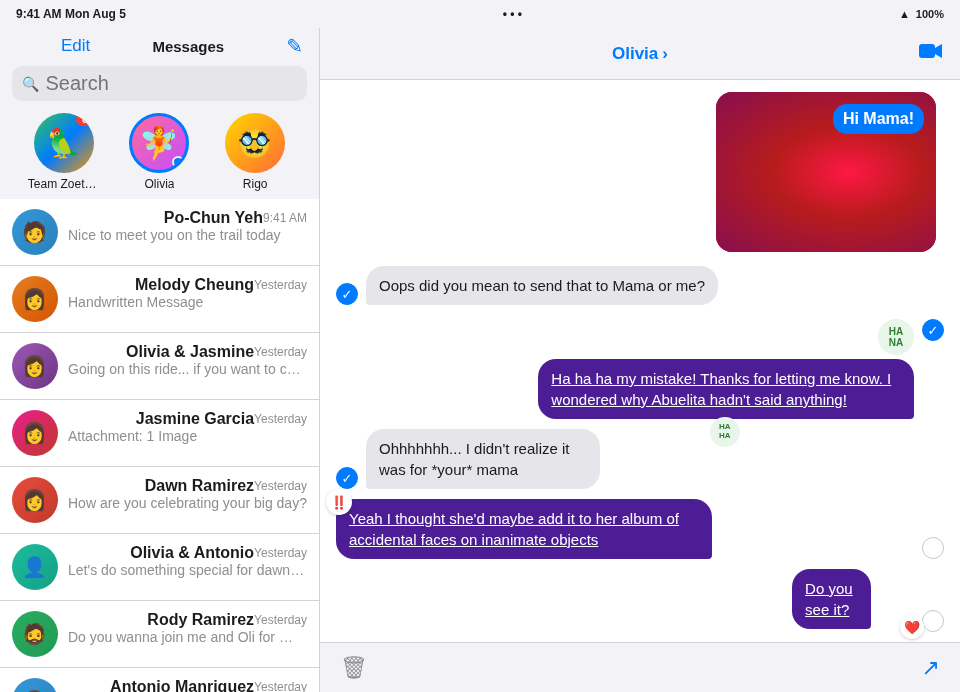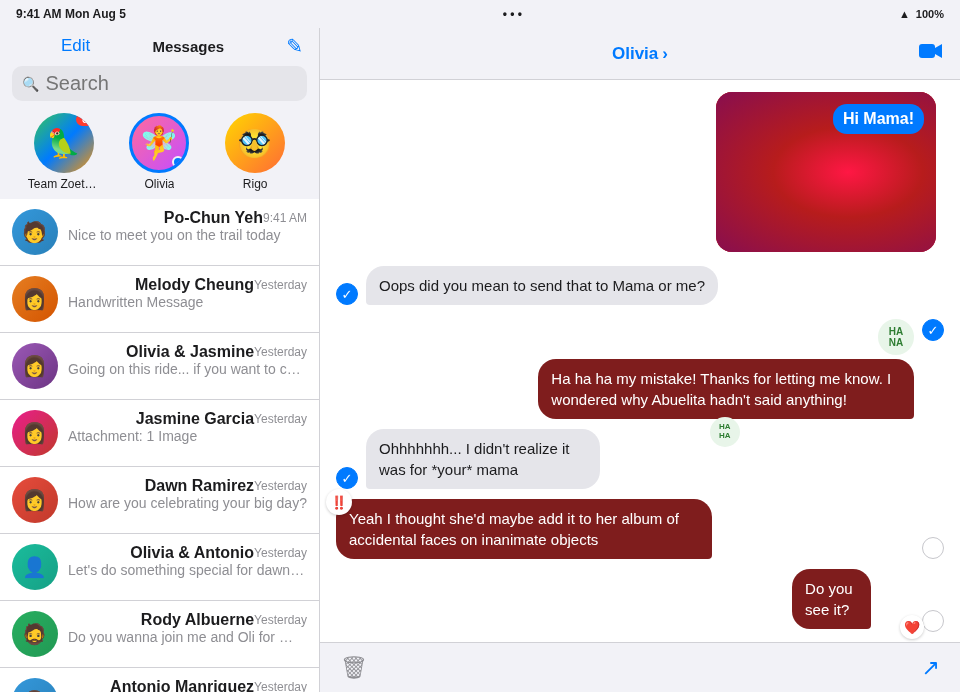--- a/index.html
+++ b/index.html
@@ -309,23 +309,24 @@
       font-size: 15px;
       line-height: 1.4;
       position: relative;
     }
     .msg-bubble.incoming {
       background: #e5e5ea;
       color: #1c1c1e;
       border-bottom-left-radius: 4px;
     }
     .msg-bubble.outgoing {
-      background: #7f1d1d;
+      background: #4c1d95;
       color: white;
       border-bottom-right-radius: 4px;
+      text-decoration: underline;
     }
 
     
     .detail-bottom {
       height: 50px;
       background: #f2f2f7;
       border-top: 0.5px solid #d1d1d6;
       display: flex;
       align-items: center;
       justify-content: space-between;
@@ -458,21 +459,21 @@
             <span class="conv-time">Yesterday</span>
           </div>
           <div class="conv-preview">Let's do something special for dawn at the next meeting ok?</div>
         </div>
       </div>
 
       <div class="conv-item">
         <div class="conv-avatar av-green">🧔</div>
         <div class="conv-content">
           <div class="conv-header">
-            <span class="conv-name">Rody Albuerne</span>
+            <span class="conv-name">Rody Ramirez</span>
             <span class="conv-time">Yesterday</span>
           </div>
           <div class="conv-preview">Do you wanna join me and Oli for 🍳☕🧆 breakfast?</div>
         </div>
       </div>
 
       <div class="conv-item">
         <div class="conv-avatar av-blue">👨</div>
         <div class="conv-content">
           <div class="conv-header">

